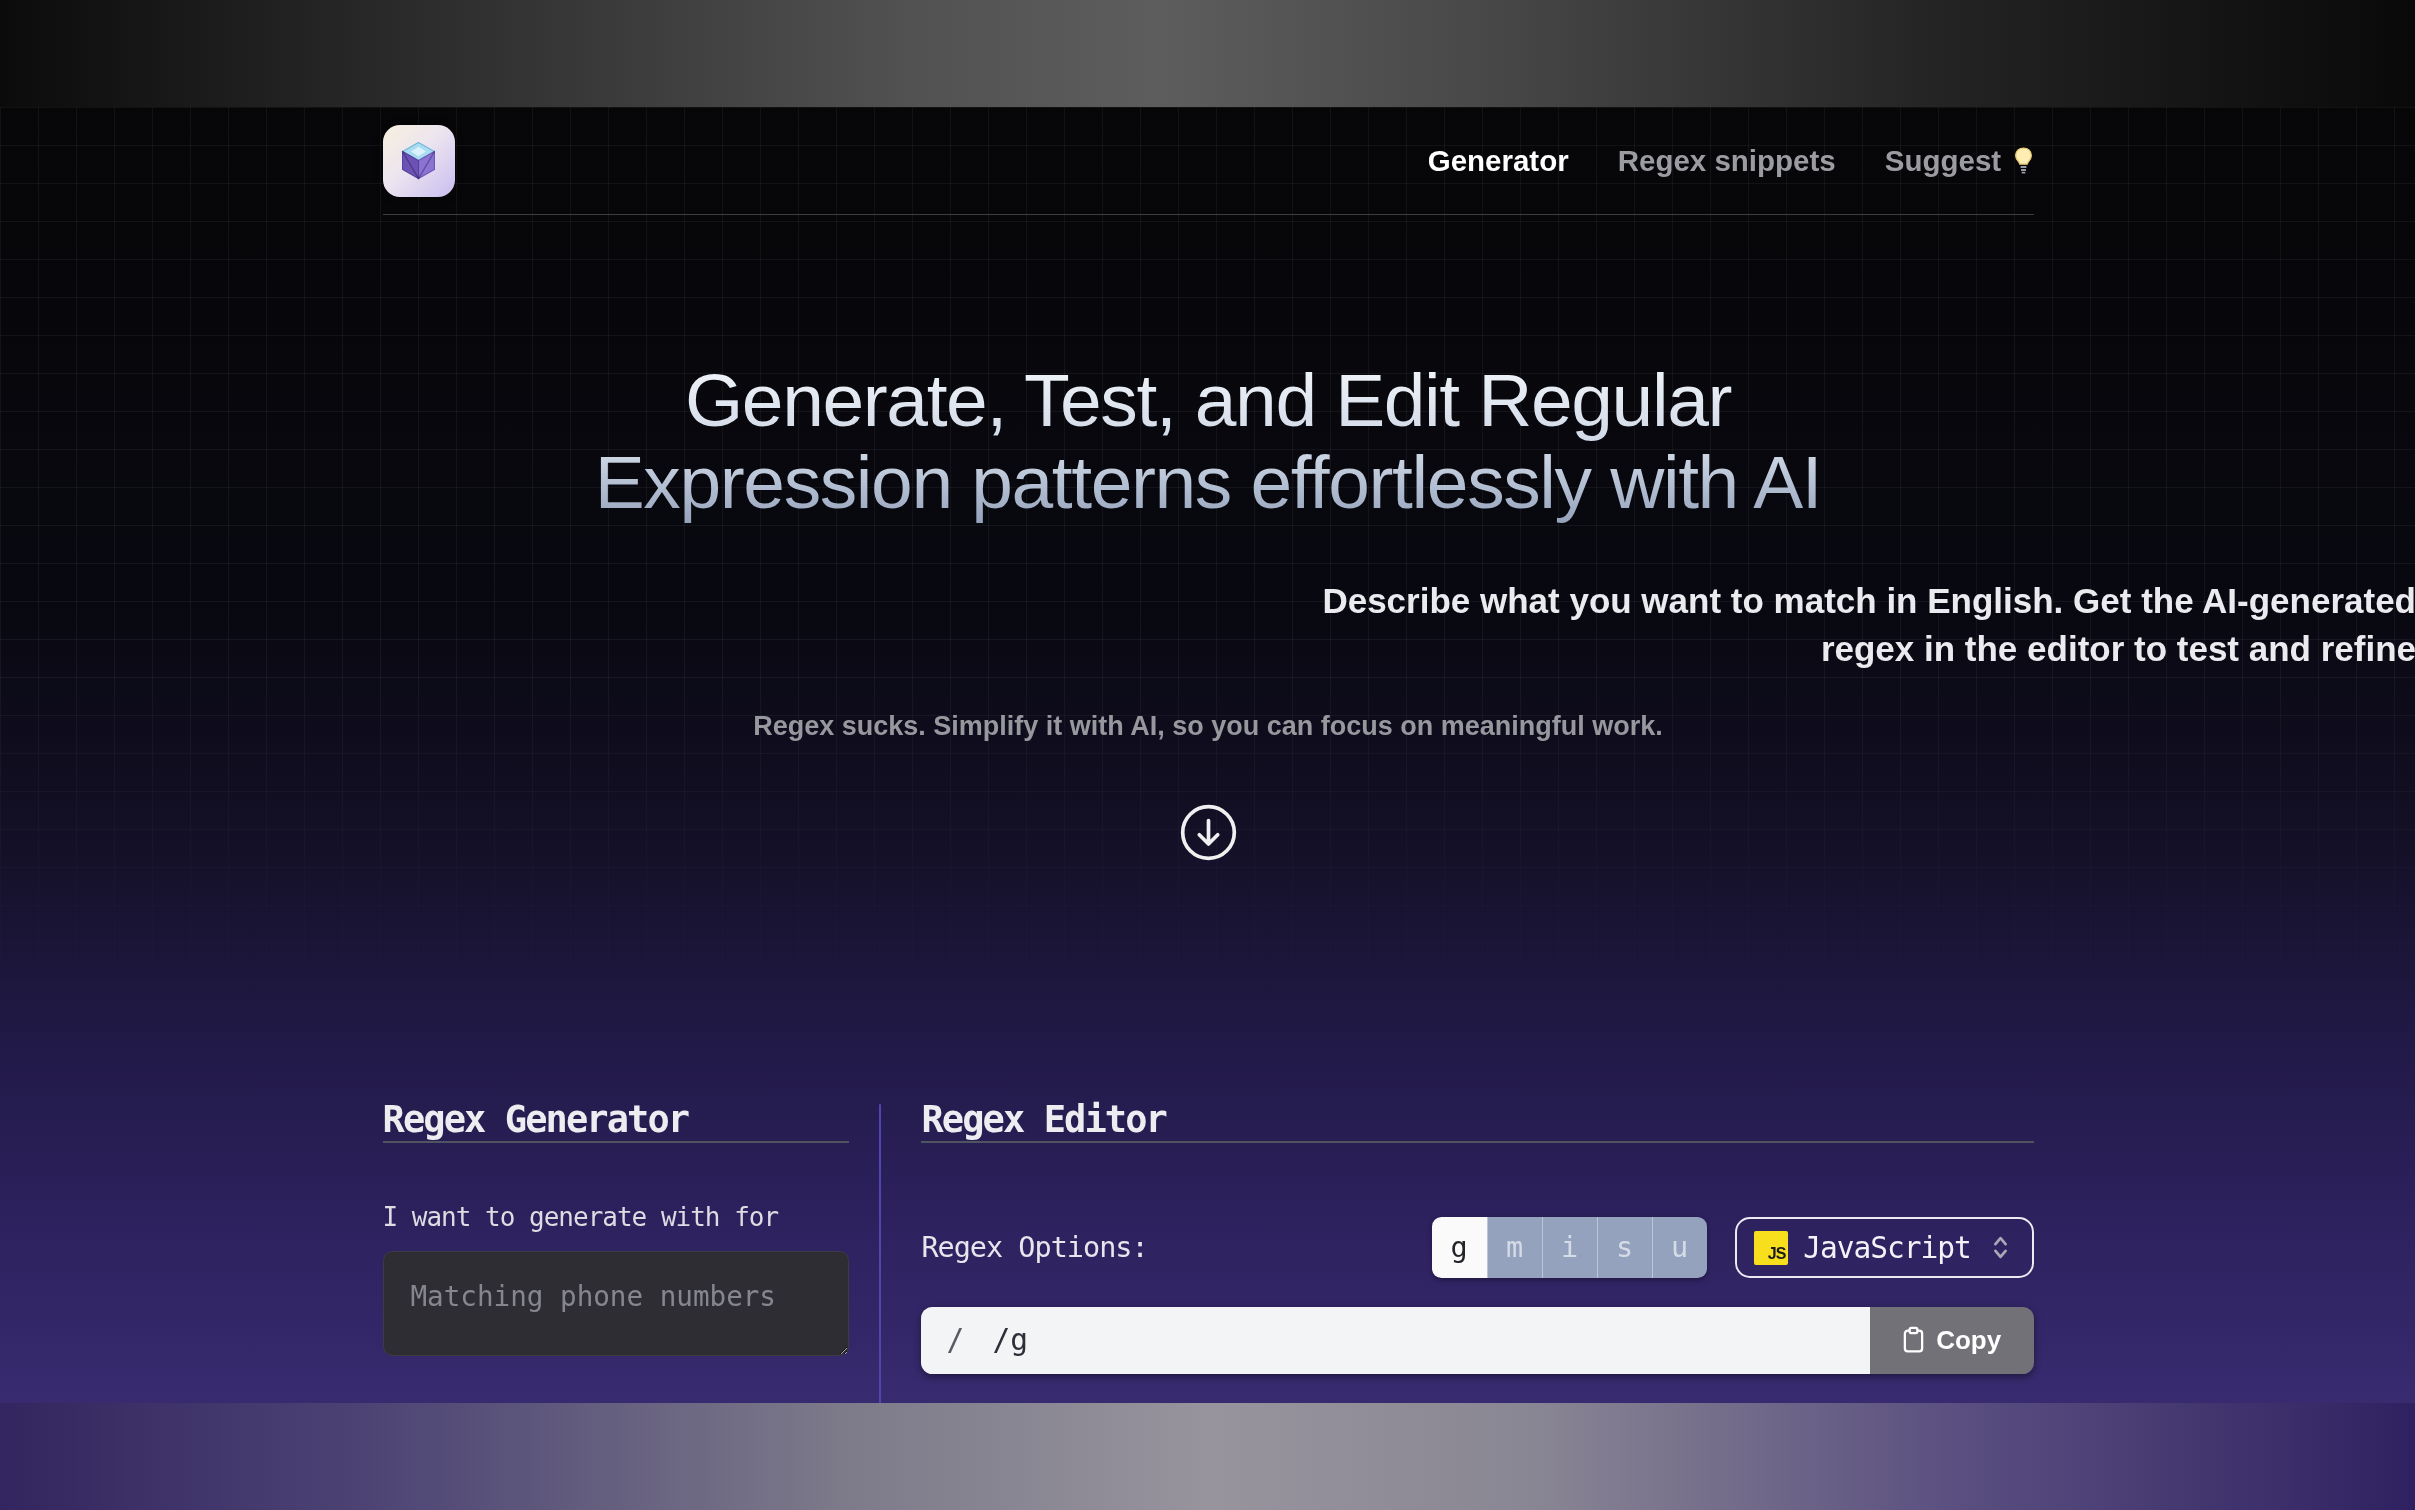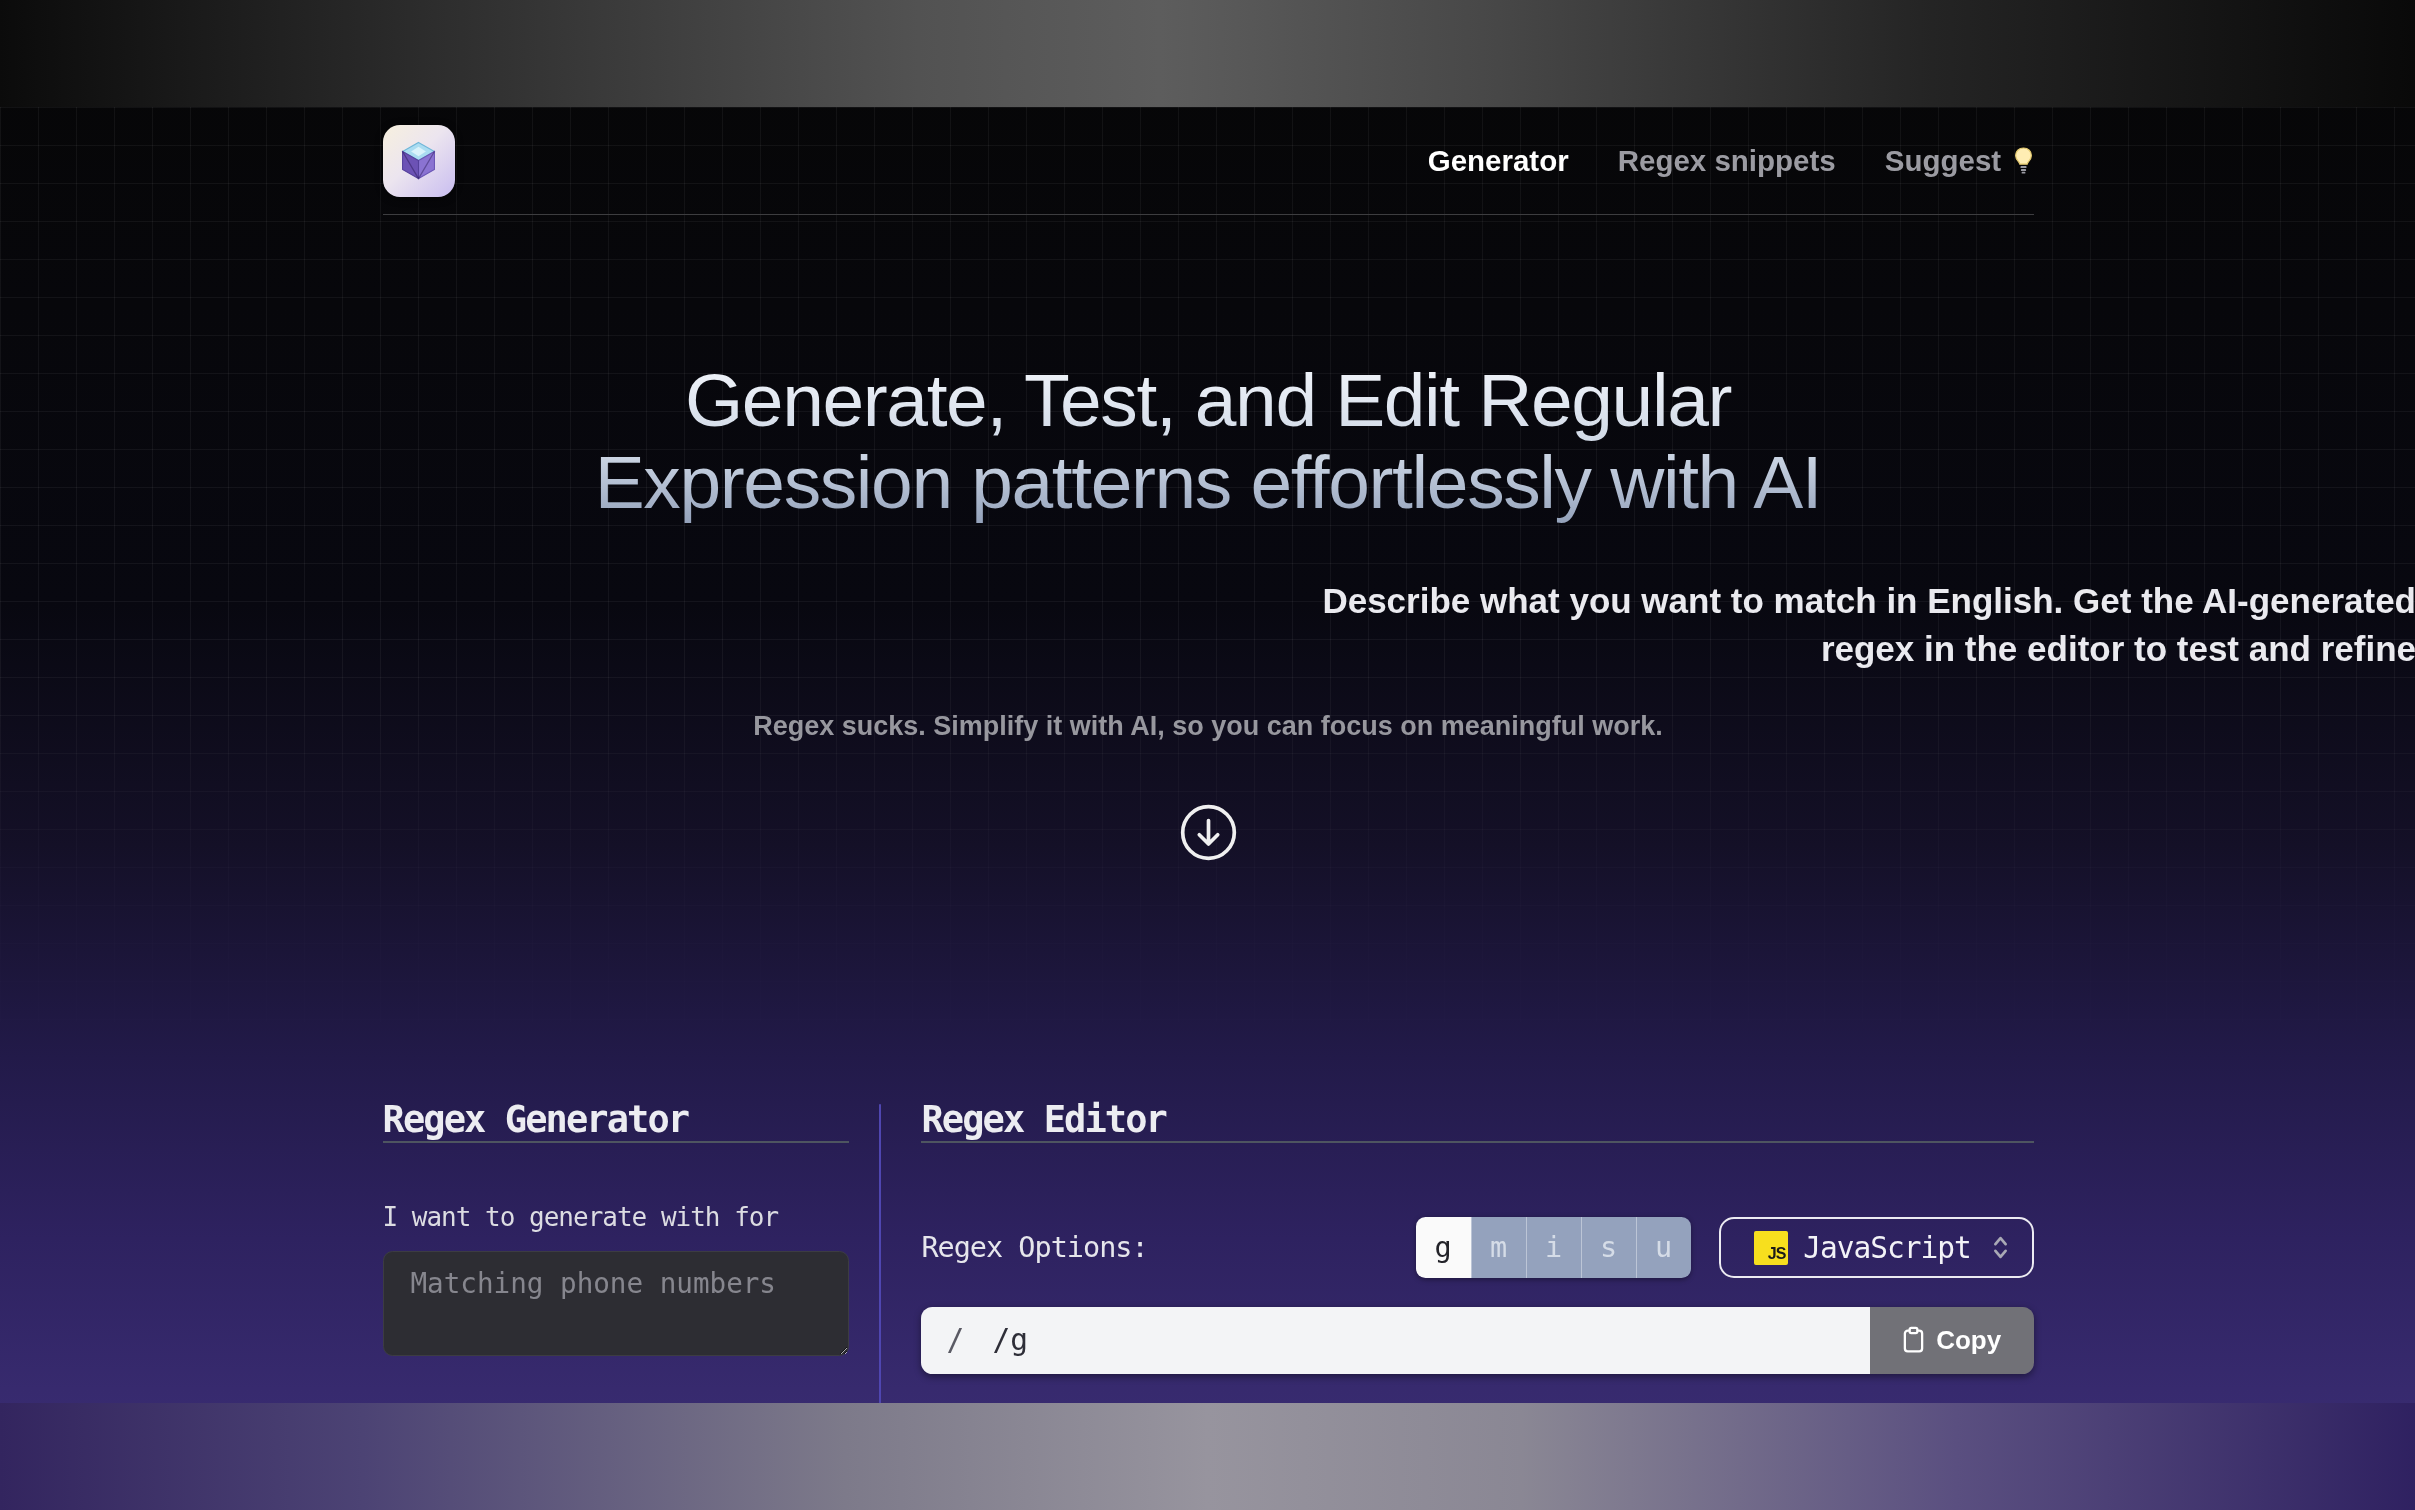--- a/index.html
+++ b/index.html
@@ -43,39 +43,39 @@
 
   
   .tools{width:1651px;margin:236px auto 0;display:flex;align-items:stretch;min-height:306px;}
   .col-left{width:466px;flex:none;}
   .v-divider{width:2.9px;border-radius:1.9px;background:var(--column-divider,#4f46b0);margin:5.7px 40px 0 30px;flex:none;}
   .col-right{flex:1;min-width:0;}
   .section-heading{margin:0;font-family:"DejaVu Sans Mono",monospace;font-size:37px;font-weight:700;color:#ececf1;
     letter-spacing:-1.9px;border-bottom:2.9px solid #4e5560;}
   .prompt-label{display:block;margin-top:59px;font-family:"DejaVu Sans Mono",monospace;font-size:26px;color:#dcdce2;letter-spacing:-1px;}
   .gen-input{display:block;width:100%;box-sizing:border-box;height:105px;margin-top:19px;
-    background:var(--input-dark-bg,#2d2d33);border:1px solid #3c3c42;border-radius:9.5px;padding:15px 27px;
+    background:var(--input-dark-bg,#2d2d33);border:1px solid #3c3c42;border-radius:9.5px;padding:28px 27px;
     font-family:"DejaVu Sans Mono",monospace;font-size:27.6px;color:#e8e8ec;resize:both;outline:none;}
   .gen-input::placeholder{color:#86868e;}
 
   .options-row{margin-top:74px;display:flex;align-items:center;justify-content:space-between;}
   .options-label{font-family:"DejaVu Sans Mono",monospace;font-size:28.5px;color:#e6e6ec;letter-spacing:-1px;}
   .options-controls{display:flex;align-items:center;gap:28.5px;}
   .flags{display:flex;height:61px;border-radius:9.5px;overflow:hidden;box-shadow:0 1.9px 4.8px rgba(0,0,0,0.35);}
   .flag{width:55px;border:none;margin:0;padding:0;display:flex;align-items:center;justify-content:center;cursor:pointer;
     font-family:"DejaVu Sans Mono",monospace;font-size:28.5px;background:var(--flag-inactive-bg,#94a2bd);color:#d5dce7;
     border-left:1px solid rgba(255,255,255,0.38);}
   .flag:first-child{border-left:none;}
   .flag.active{background:var(--flag-active-bg,#fafafa);color:#232329;border-radius:0 0 0 0;}
   .lang-select{height:61px;display:flex;align-items:center;gap:15px;padding:0 23px 0 17px;background:transparent;
     border:2.9px solid #ecebf2;border-radius:15px;color:#f3f3f7;cursor:pointer;
     font-family:"DejaVu Sans Mono",monospace;font-size:29.5px;letter-spacing:-1px;}
   .js-badge{width:34px;height:34px;flex:none;background:var(--js-badge-yellow,#f7df1e);color:#1a1a1a;
     font-family:"Liberation Sans",sans-serif;font-weight:700;font-size:16px;display:flex;align-items:flex-end;justify-content:flex-end;
-    padding:1.9px 2.9px;box-sizing:border-box;border-radius:1.9px;margin-left:16px;}
+    padding:1.9px 2.9px;box-sizing:border-box;border-radius:1.9px;}
 
   .pattern-row{margin-top:28.5px;height:67px;display:flex;align-items:stretch;border-radius:11.4px;overflow:hidden;
     box-shadow:0 2.9px 7.6px rgba(0,0,0,0.4);}
   .pattern-field{flex:1;display:flex;align-items:center;background:var(--pattern-input-bg,#f3f4f6);padding:0 25px;min-width:0;}
   .slash{font-family:"DejaVu Sans Mono",monospace;font-size:29.5px;color:#5a5a64;margin-right:17px;}
   .pattern-input{flex:1;min-width:0;border:none;outline:none;background:transparent;
     font-family:"DejaVu Sans Mono",monospace;font-size:29.5px;color:#2b2b33;}
   .pattern-input::placeholder{color:#9aa0ab;}
   .slash-g{font-family:"DejaVu Sans Mono",monospace;font-size:29.5px;color:#2e2e38;margin-left:11.4px;}
   .copy-btn{width:164px;flex:none;background:var(--copy-button-bg,#717177);color:#fff;border:none;cursor:pointer;

